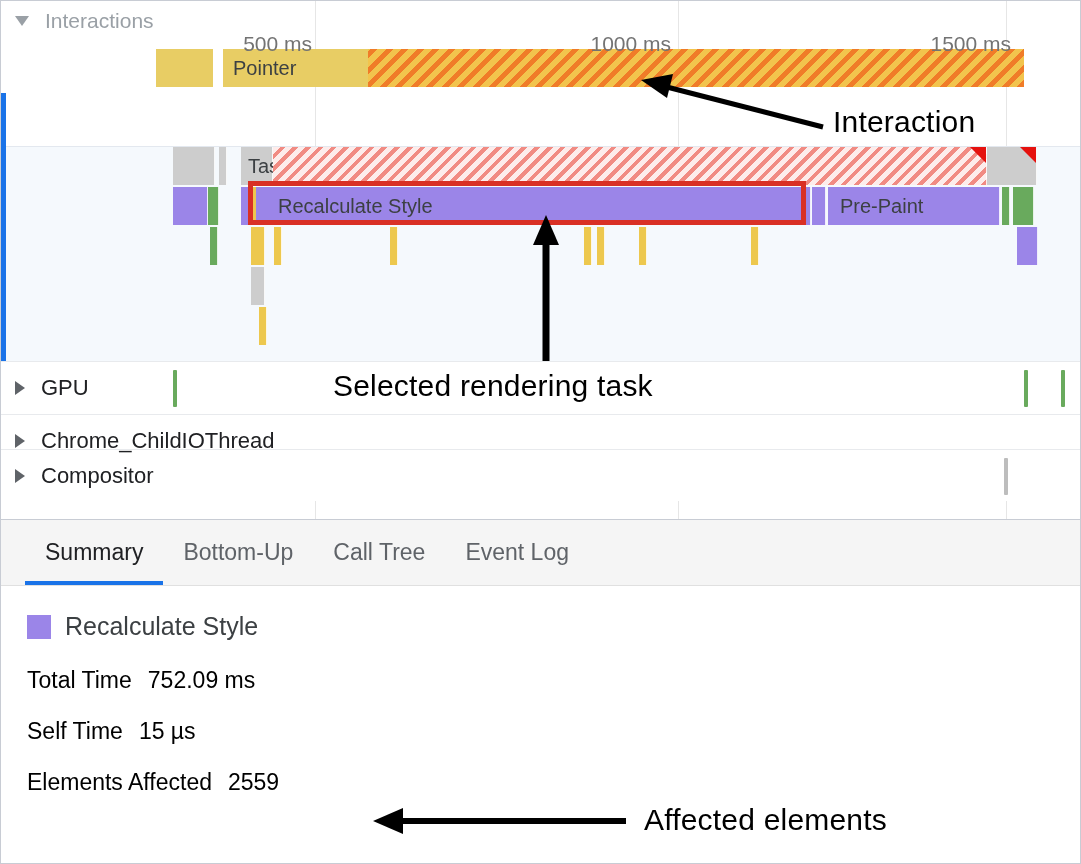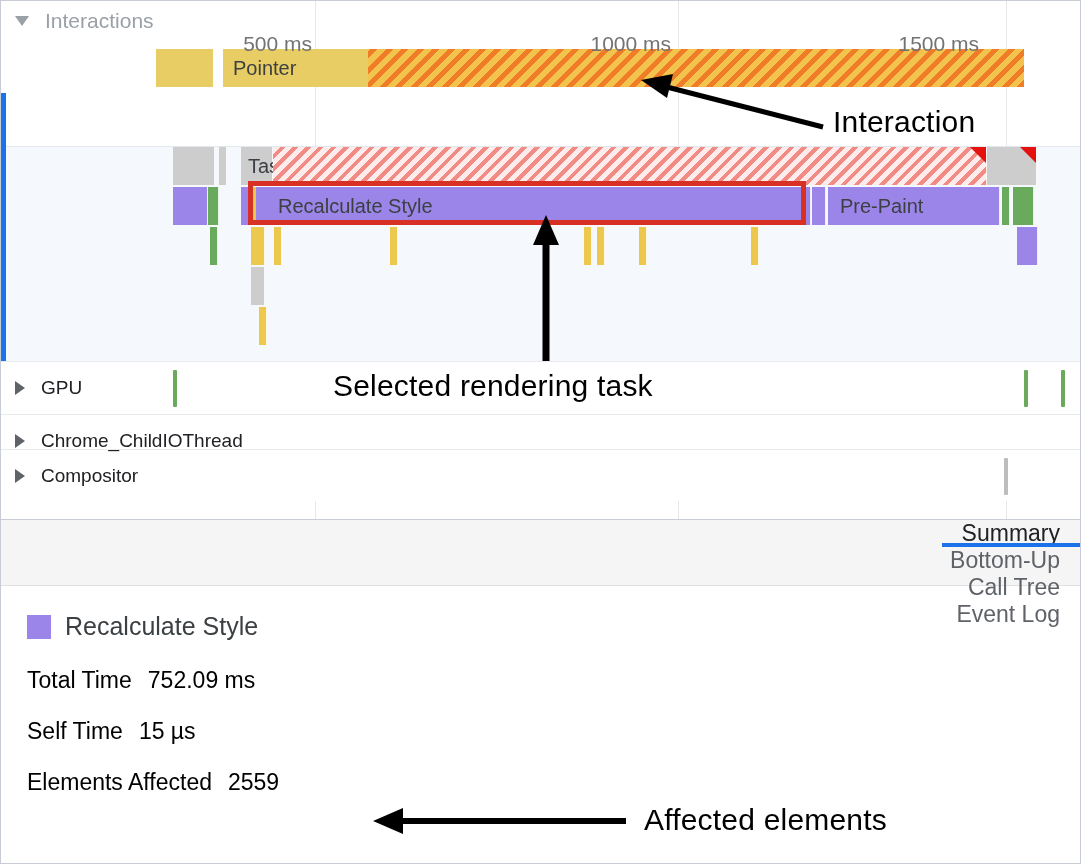--- a/index.html
+++ b/index.html
@@ -114,32 +114,32 @@
     z-index: 5; pointer-events: none;
   }
 
   
   .ctrack {
     position: absolute; left: 0; width: 1079px;
     border-top: 1px solid #e8eaed;
     background: #ffffff;
   }
   .ctrack .track-header { top: 50%; transform: translateY(-50%); }
-  .ctrack .lbl { color: #202124; font-size: 19px; white-space: nowrap; }
+  .ctrack .lbl { color: #202124; font-size: 22px; white-space: nowrap; }
   .evmark { position: absolute; width: 4px; border-radius: 1px; }
 
   
   #bottom {
     position: absolute; left: 0; top: 518px; width: 1079px; height: 344px;
     background: #ffffff; border-top: 1px solid #c8ccd4;
   }
   #tabbar {
     position: relative; height: 66px; background: #f5f5f5;
     border-bottom: 1px solid #e0e0e0;
-    display: flex; align-items: flex-end; padding-left: 24px; flex-direction: column;
+    display: flex; align-items: center; padding-left: 24px;
   }
   .tab {
     height: 64px; display: flex; align-items: center;
     padding: 0 20px; font-size: 23px; color: #5f6368;
     cursor: pointer; position: relative;
   }
   .tab.active { color: #202124; }
   .tab.active::after {
     content: ""; position: absolute; left: 0; right: 0; bottom: 0;
     height: 4px; background: #1a73e8;
@@ -176,21 +176,21 @@
 <div id="app">
 
   <div id="timeline">
 
     <div class="gridline" style="left:314px;height:518px;"></div>
     <div class="gridline" style="left:677px;height:518px;"></div>
     <div class="gridline" style="left:1005px;height:518px;"></div>
 
     <div class="ruler-label" style="left:221px;width:90px;">500 ms</div>
     <div class="ruler-label" style="left:560px;width:110px;">1000 ms</div>
-    <div class="ruler-label" style="left:868px;width:110px;">1500 ms</div>
+    <div class="ruler-label" style="left:900px;width:110px;">1500 ms</div>
 
     <div class="track-header" id="interactions-header">
       <span class="tri down"></span>
       <span class="lbl">Interactions</span>
     </div>
 
     <div id="interactions-row">
       <div class="ibar solid" style="left:155px;width:57px;"></div>
       <div class="ibar solid" style="left:222px;width:145px;display:flex;align-items:center;padding-left:10px;font-size:20px;color:#3c4043;">
         <span>Pointer</span>

